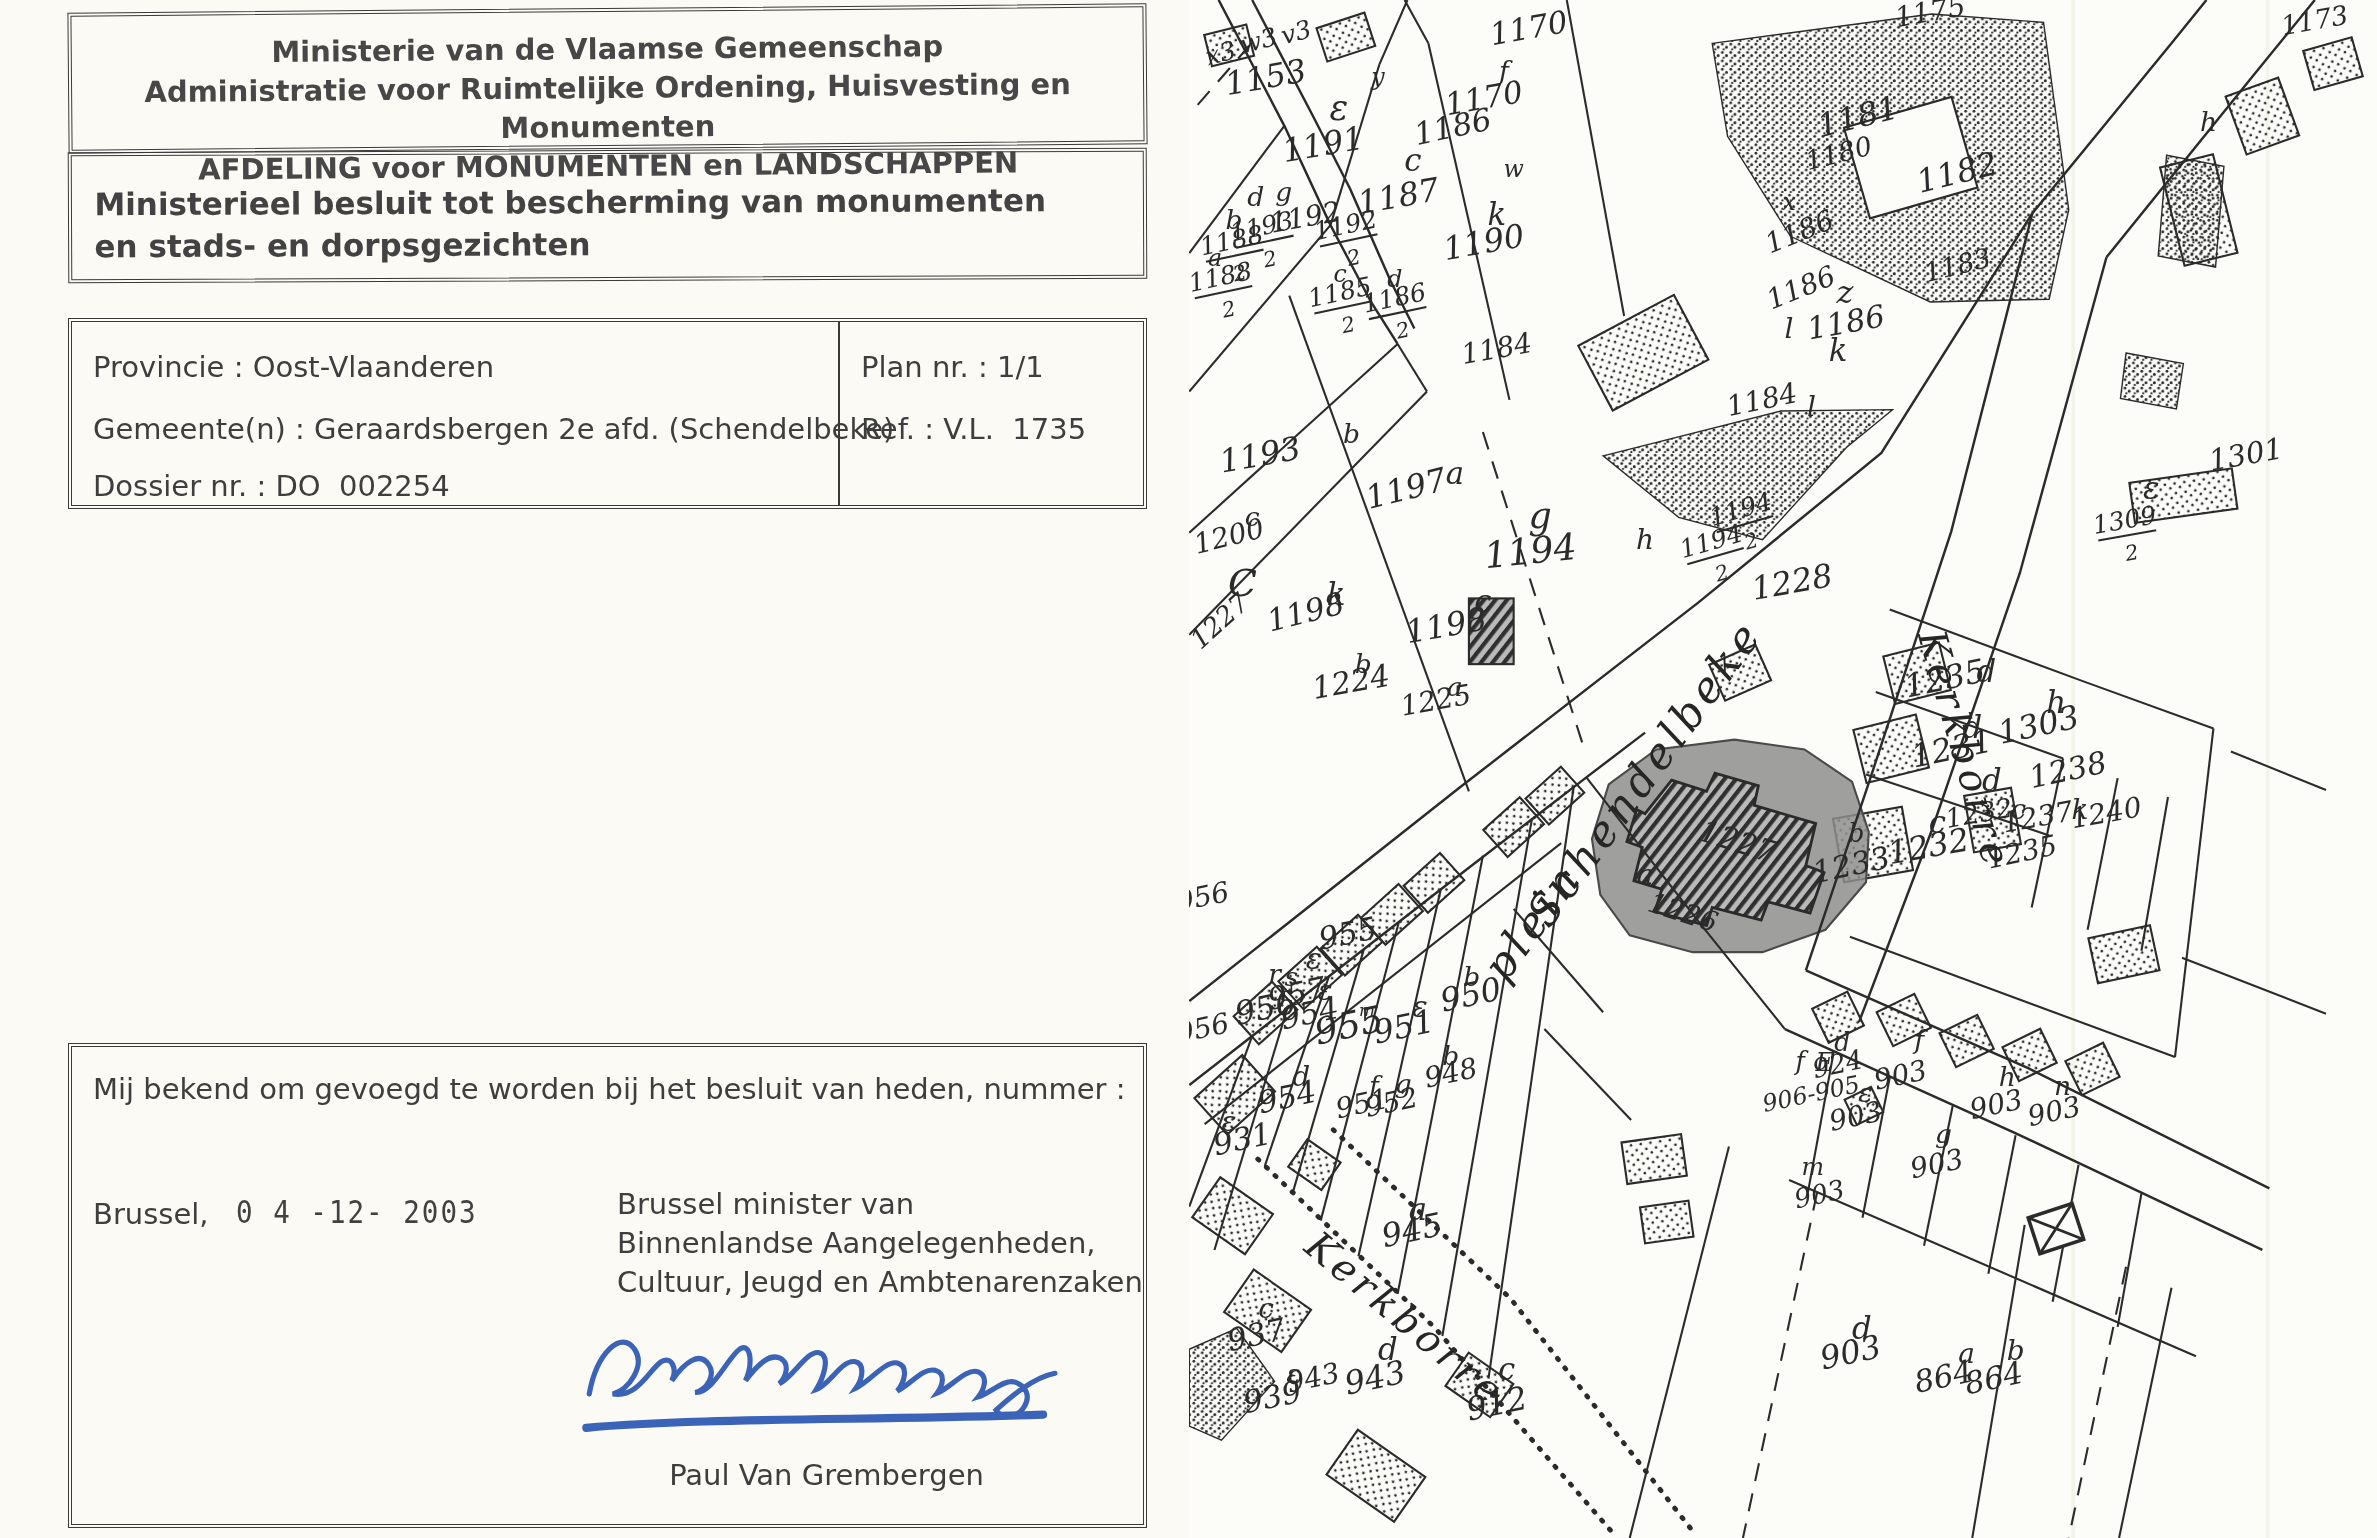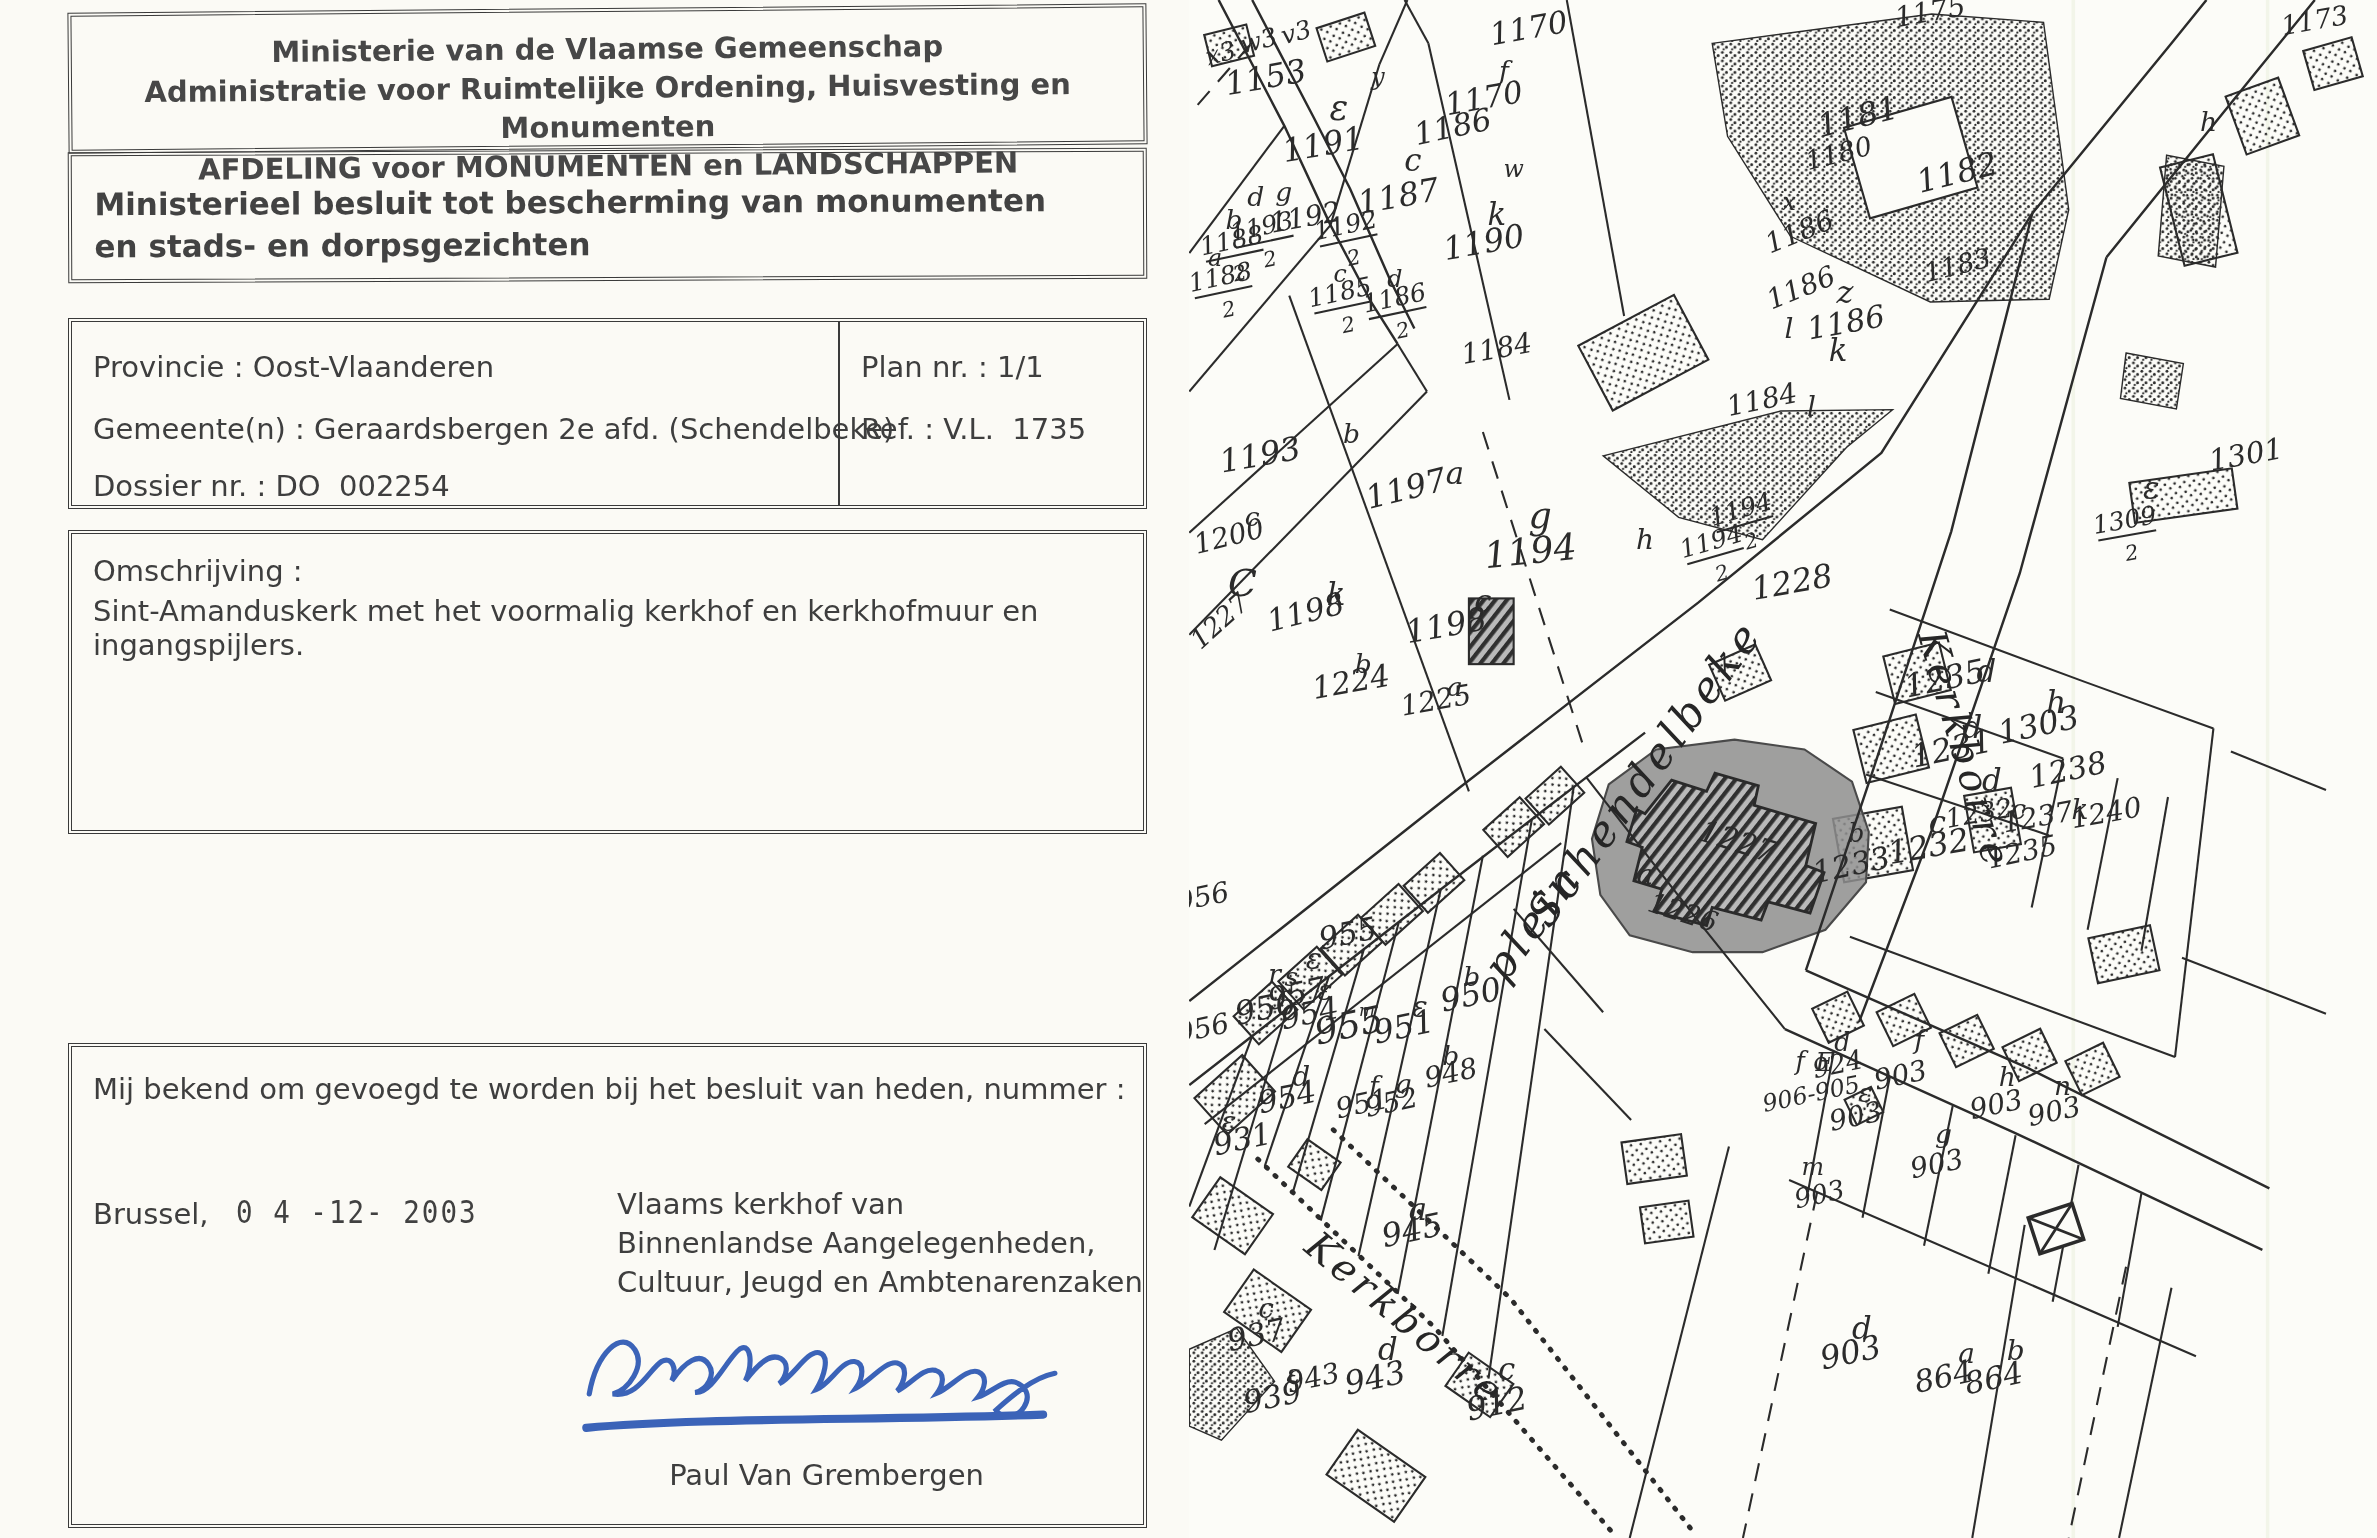--- a/index.html
+++ b/index.html
@@ -53,31 +53,27 @@
       <div class="row" style="top:28px;"><span>Provincie : </span><span>Oost-Vlaanderen</span></div>
       <div class="row" style="top:90px;"><span>Gemeente(n) : </span><span>Geraardsbergen 2e afd. (Schendelbeke)</span></div>
       <div class="row" style="top:147px;"><span>Dossier nr. : </span><span>DO  002254</span></div>
     </div>
     <div class="cell-r">
       <div class="row" style="top:28px;"><span>Plan nr. : </span><span>1/1</span></div>
       <div class="row" style="top:90px;"><span>Ref. : </span><span>V.L.  1735</span></div>
     </div>
   </div>
 
-  <div class="box oms">
-    <div class="row" style="top:19.6px;">Omschrijving :</div>
-    <div class="row" style="top:60px;width:1014px;white-space:normal;">Sint-Amanduskerk met het voormalig kerkhof en kerkhofmuur en ingangspijlers.</div>
-  </div>
 
 
   <div class="box bot">
     <div class="row" style="top:25px;width:1014px;text-align:right;">Mij bekend om gevoegd te worden bij het besluit van heden, nummer :</div>
     <div class="row" style="top:106px;margin-top:44px;"><span>Brussel,</span>&nbsp;&nbsp;&nbsp;<span class="stamp" style="display:inline-block;">0 4 -12- 2003</span></div>
     <div class="minister">
-      <div>Vlaams kerkhof van</div>
+      <div>Brussel minister van</div>
       <div>Binnenlandse Aangelegenheden,</div>
       <div>Cultuur, Jeugd en Ambtenarenzaken</div>
     </div>
     <svg class="sig" width="503" height="140" viewBox="0 0 680 190">
       <path d="M18,118 C28,62 62,30 80,58 C94,80 72,112 50,118 C84,124 100,84 116,74 C130,66 138,84 130,100 C148,74 168,60 180,78 C190,92 178,112 162,116 C186,118 208,64 224,56 C238,50 240,78 230,100 C248,76 264,62 278,70 C290,77 286,94 276,104 C294,96 314,58 330,62 C346,66 336,96 326,112 C344,106 360,72 378,74 C392,76 390,96 380,110 C398,102 420,72 436,76 C452,80 446,102 436,114 C456,104 470,82 488,86 C502,90 498,106 490,117 C508,110 530,82 546,88 C560,94 554,112 546,122 C562,117 582,97 596,102 C610,107 618,120 608,136 C598,152 578,152 570,140 C590,122 620,96 650,90" fill="none" stroke="#3b63b8" stroke-width="7" stroke-linecap="round"></path>
       <path d="M14,164 C160,150 420,154 634,146" fill="none" stroke="#3b63b8" stroke-width="11" stroke-linecap="round"></path>
     </svg>
     <div class="signer">Paul Van Grembergen</div>
   </div>
 </div>

